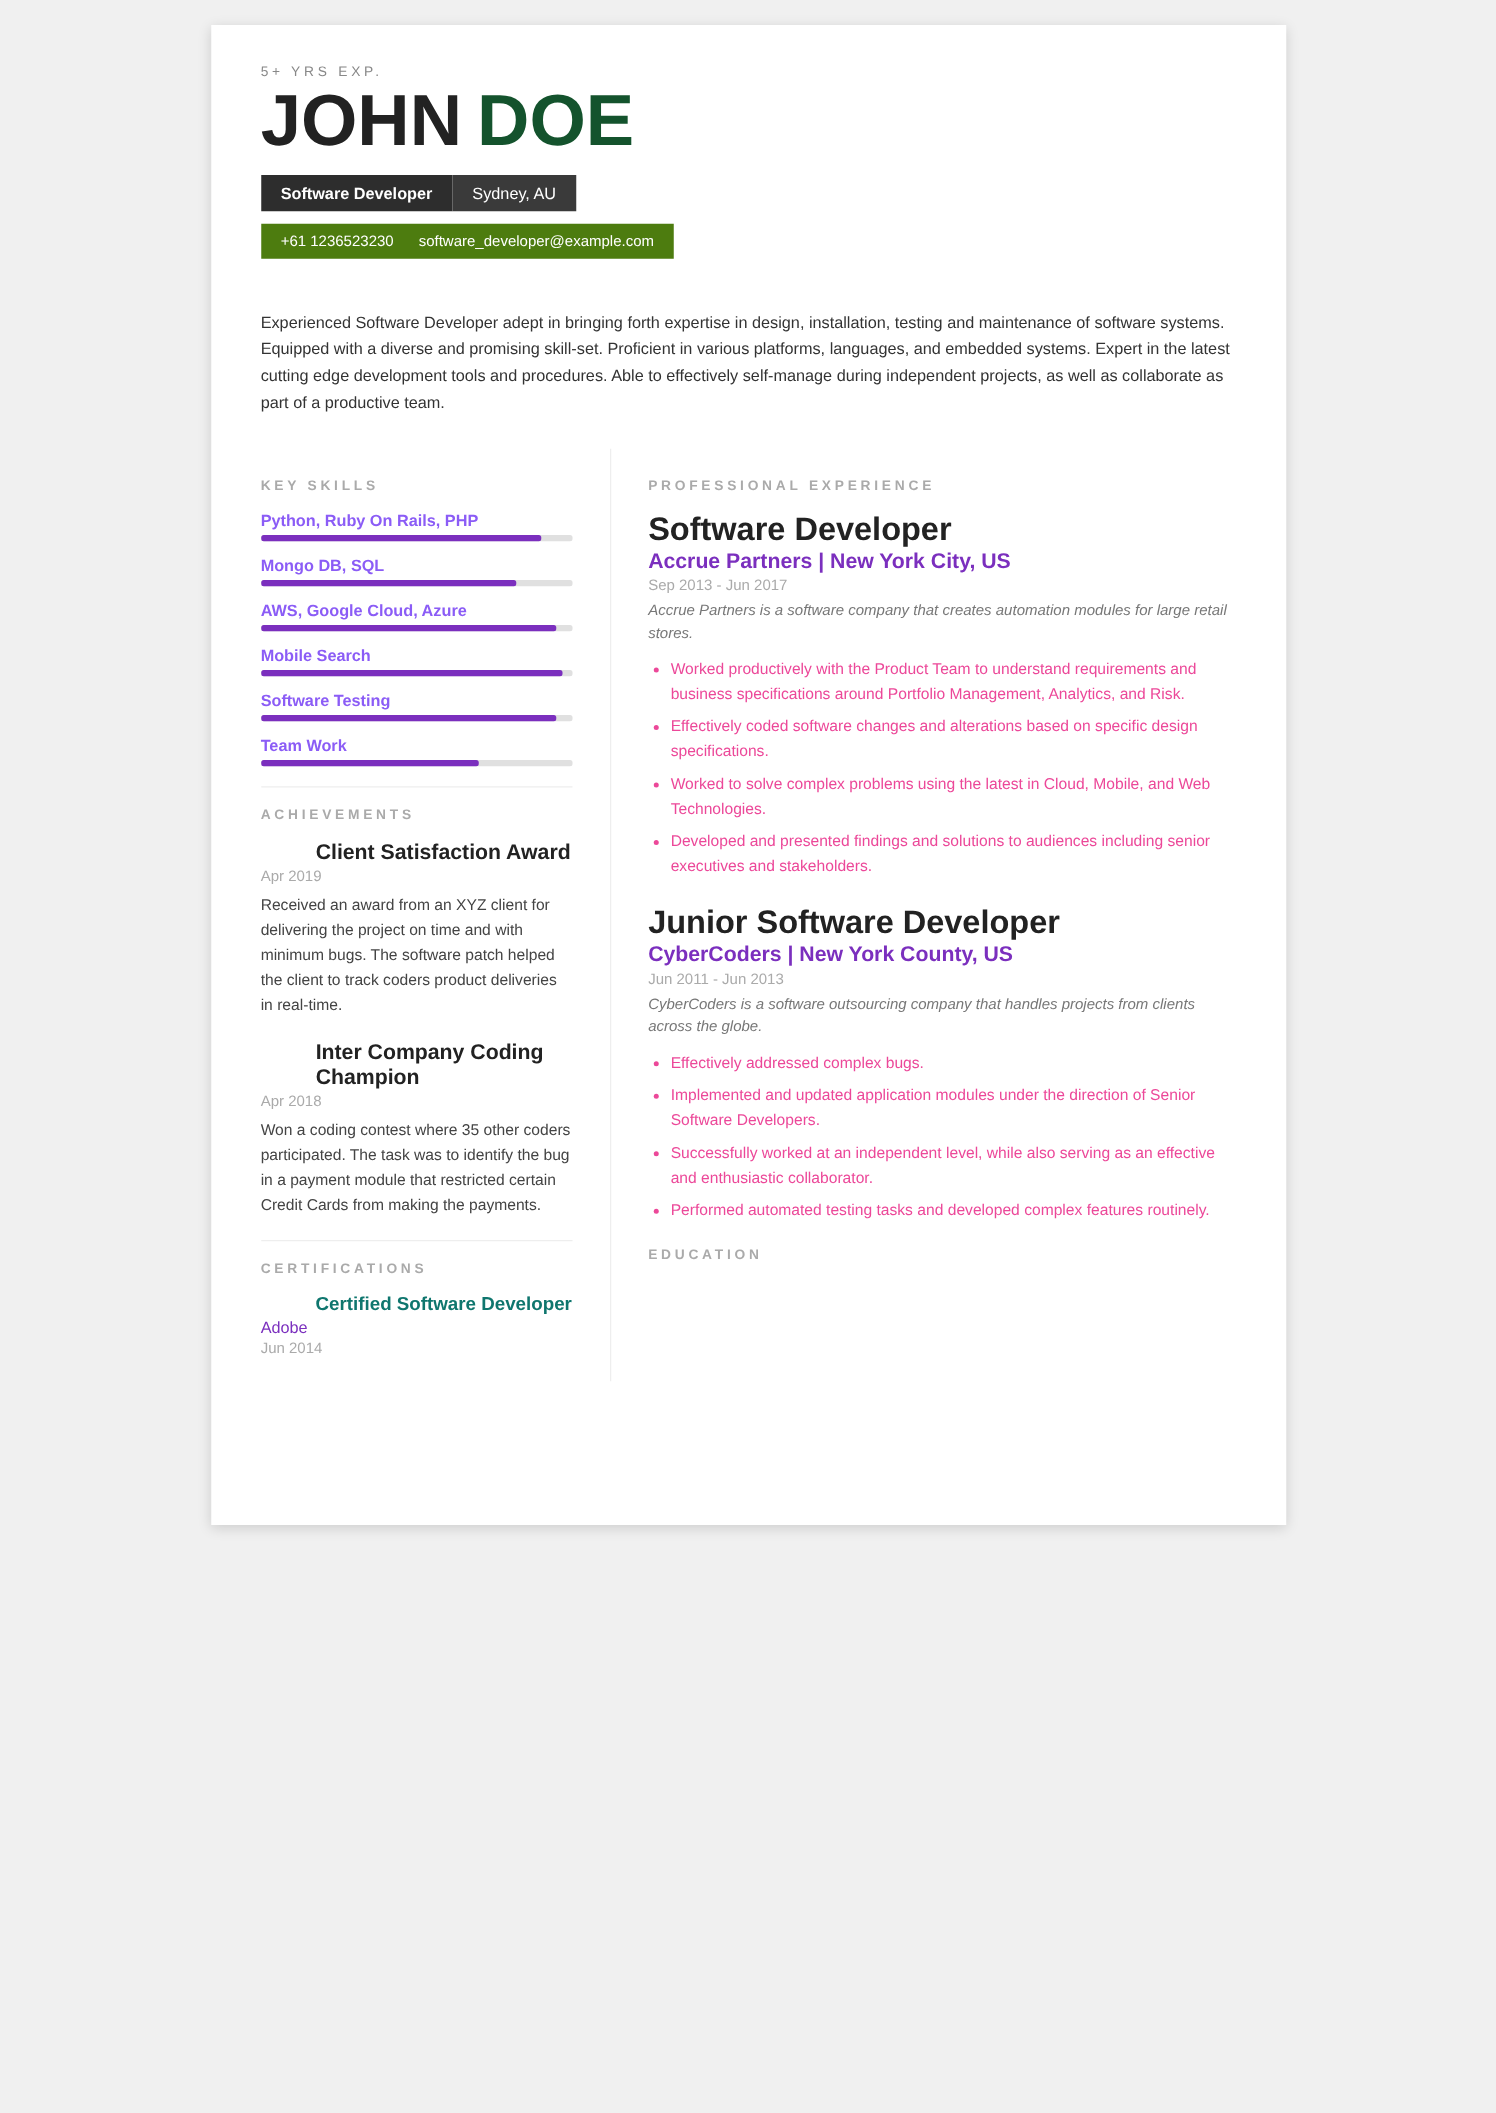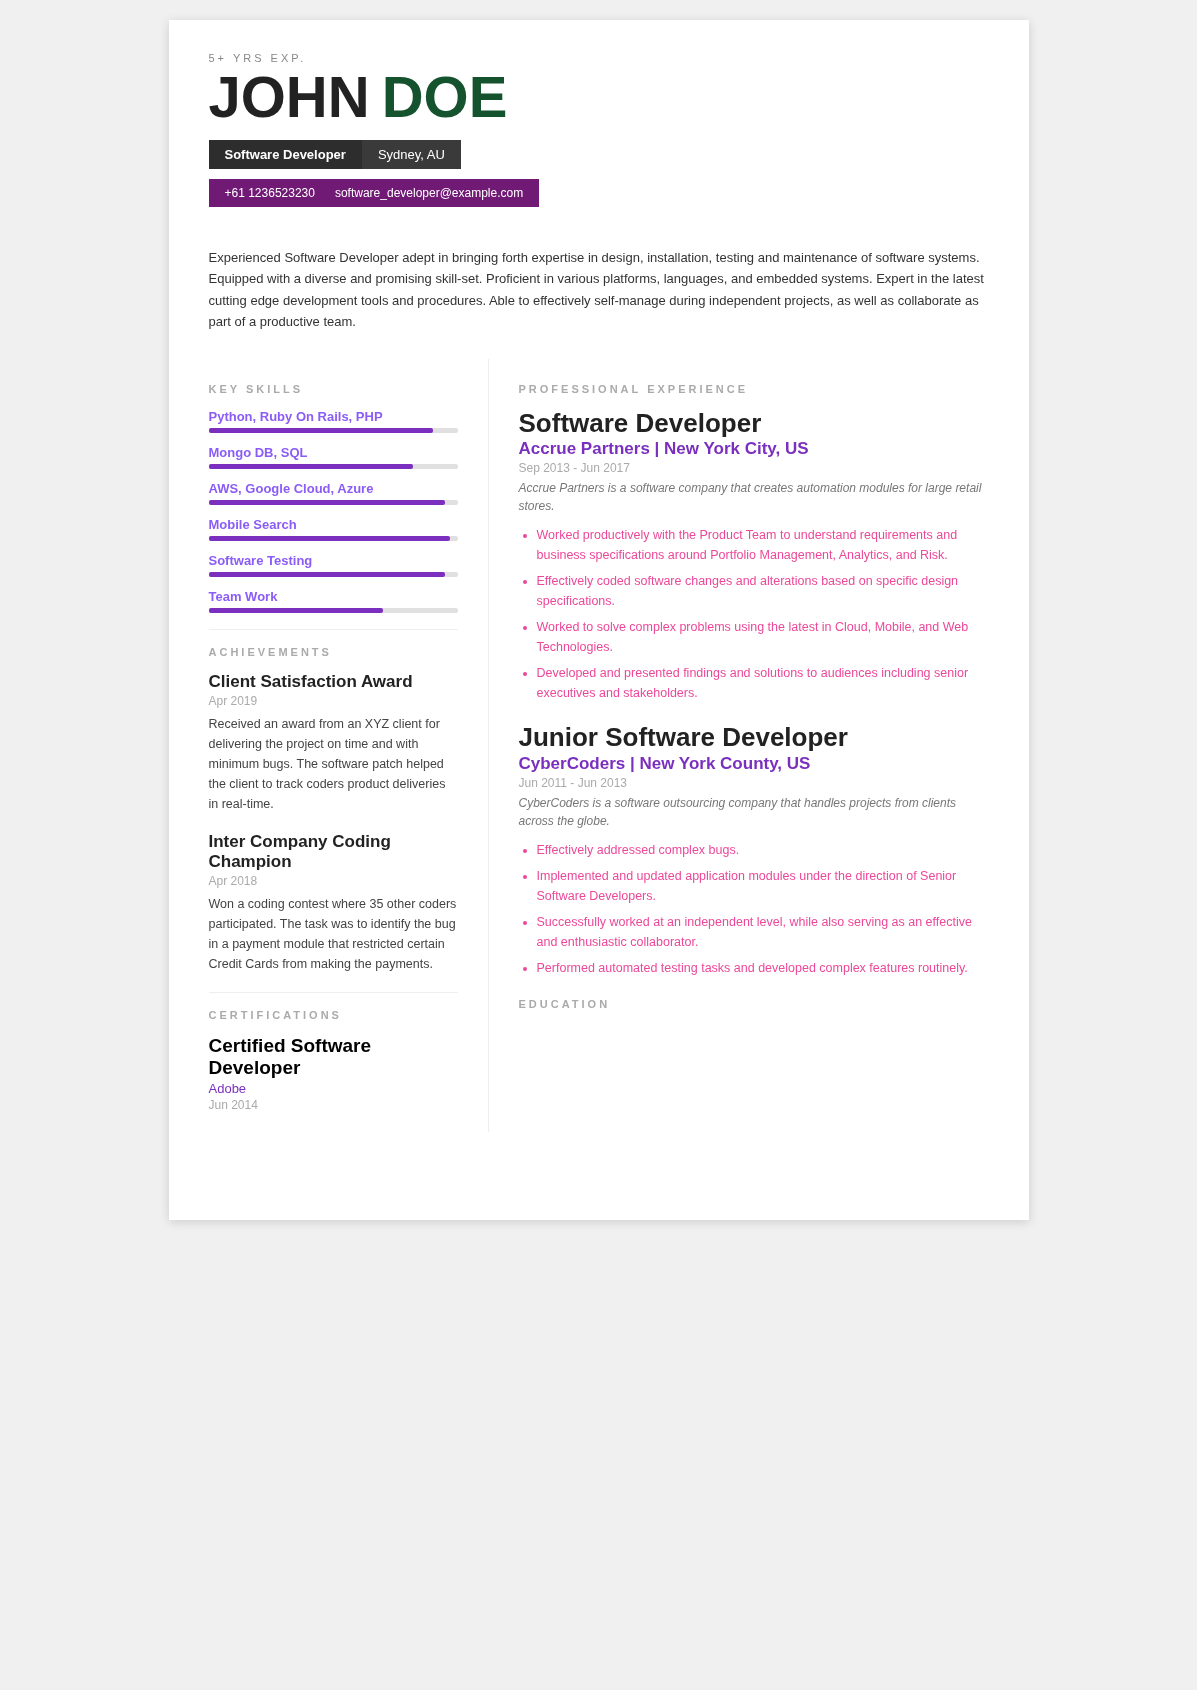--- a/index.html
+++ b/index.html
@@ -60,21 +60,21 @@
       font-weight: 700;
       padding: 7px 16px;
     }
     .title-location {
       background: #3a3a3a;
       color: #fff;
       font-size: 13px;
       padding: 7px 16px;
     }
     .contact-bar {
-      background: #701a75;
+      background: #4d7c0f;
       color: #fff;
       font-size: 12px;
       padding: 7px 16px;
       display: inline-flex;
       gap: 20px;
       margin-top: 2px;
     }
     .contact-bar span { color: #fff; }
     .summary-section {
       padding: 20px 40px 16px 40px;
@@ -127,37 +127,39 @@
     .skill-bar-fill {
       height: 5px;
       background: #7B2FBE;
       border-radius: 2px;
     }
     .achievement-title {
       font-size: 17px;
       font-weight: 800;
       color: #222;
       margin-bottom: 2px;
+      margin-left: 44px;
     }
     .achievement-date {
       font-size: 12px;
       color: #aaa;
       margin-bottom: 6px;
     }
     .achievement-desc {
       font-size: 12.5px;
       color: #444;
       line-height: 1.6;
       margin-bottom: 18px;
     }
     .cert-title {
-      font-size: 19px;
+      font-size: 15px;
       font-weight: 800;
-      color: #000000;
-      margin-bottom: 2px;
+      color: #0f766e;
+      margin-bottom: 2px;
+      text-align: right;
     }
     .cert-issuer {
       font-size: 13px;
       color: #7B2FBE;
       margin-bottom: 2px;
     }
     .cert-date {
       font-size: 12px;
       color: #aaa;
     }

